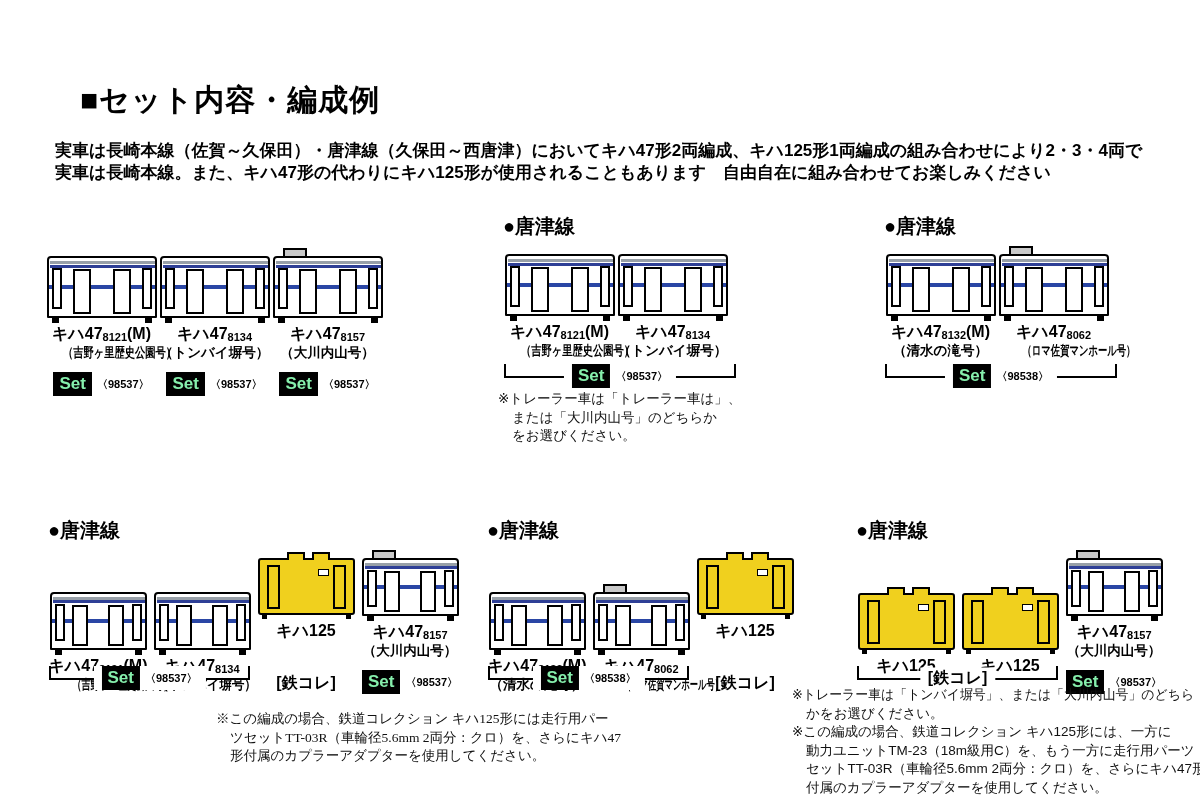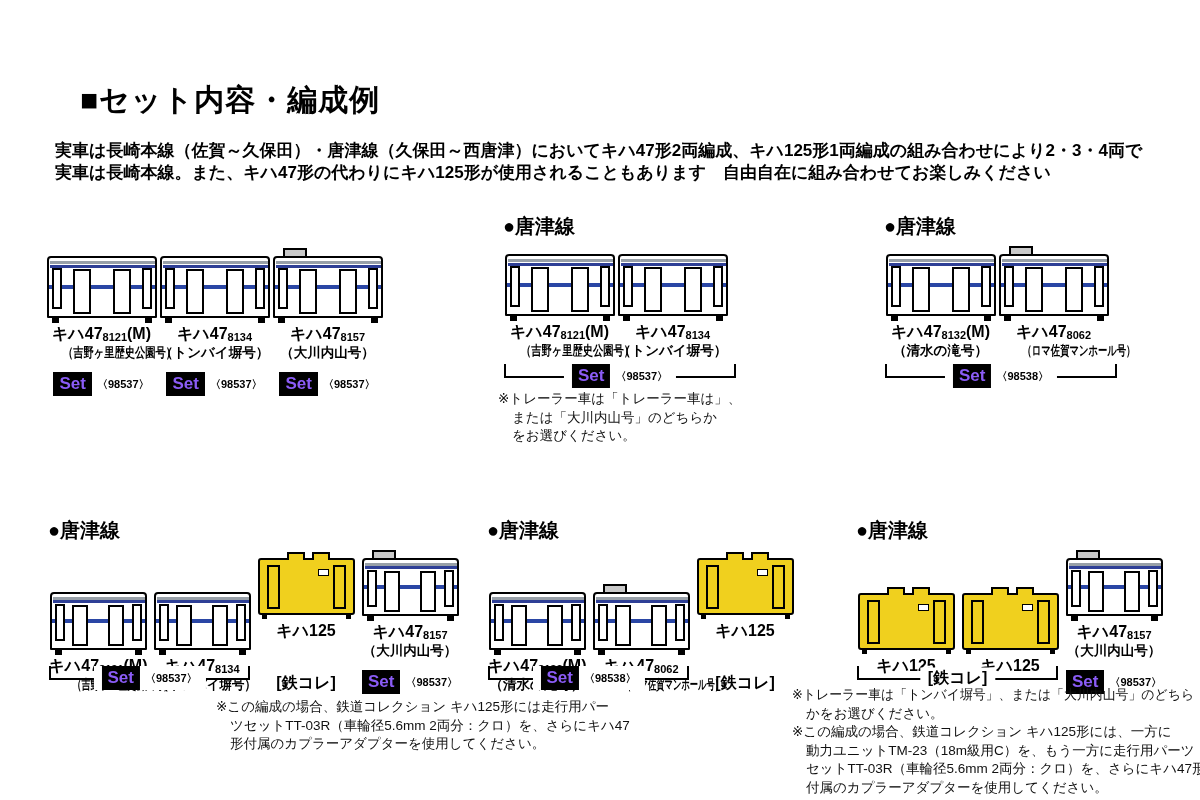--- a/index.html
+++ b/index.html
@@ -47,21 +47,21 @@
   .ydr{position:absolute;box-sizing:border-box;top:5px;bottom:4px;width:13px;background:#f0d01e;border:2px solid #000;}
   .yl{left:7px;} .yr{right:7px;}
   .ywin{position:absolute;right:24px;top:9px;width:9px;height:5px;background:#fff;border:1px solid #000;}
   
   .car-name{margin-top:6px;height:19px;line-height:19px;font-size:16px;font-weight:700;width:100%;text-align:center;}
   .car-name .fit{display:inline-block;white-space:nowrap;transform-origin:center;}
   .num{font-size:11px;position:relative;top:2px;}
   .car-nick{height:19px;line-height:19px;font-size:13.5px;font-weight:700;width:100%;text-align:center;}
   .car-nick .fit{display:inline-block;white-space:nowrap;transform-origin:center;}
   .unit-set{margin-top:10px;display:flex;align-items:center;gap:5px;}
-  .set-badge{background:#000;color:#8b5cf6;font-weight:800;font-size:17px;line-height:22px;padding:1px 6px;}
+  .set-badge{background:#000;color:#86efac;font-weight:800;font-size:17px;line-height:22px;padding:1px 6px;}
   .set-code{font-size:11px;font-weight:600;white-space:nowrap;}
   .tetsu{margin-top:14px;font-size:16px;font-weight:600;text-align:center;white-space:nowrap;}
   
   .bracket{position:absolute;height:14px;border-left:2px solid #000;border-right:2px solid #000;border-bottom:2px solid #000;box-sizing:border-box;}
   .bracket-label{position:absolute;left:50%;top:100%;transform:translate(-50%,-50%);background:#fff;
                  padding:0 8px;display:flex;align-items:center;gap:5px;white-space:nowrap;}
   .bracket-label .plain{font-size:16px;font-weight:600;}
   
   .note{position:absolute;font-size:13.5px;font-weight:500;line-height:18.5px;color:#111;}
   .note .nl{white-space:nowrap;}
@@ -245,21 +245,21 @@
           <span class="set-code">〈98537〉</span>
         </div>
     </div>
   </div>
   <div class="bracket" style="left:1px;top:148px;width:201px;">
     <div class="bracket-label">
         <span class="set-badge">Set</span>
         <span class="set-code">〈98537〉</span>
       </div>
   </div>
-  <div class="note" style="left:168px;top:180px;width:430px;">
+  <div class="note" style="left:168px;top:192px;width:430px;font-family:Liberation Serif, serif;">
     <div class="nl"><span class="fit">※この編成の場合、鉄道コレクション キハ125形には走行用パー</span></div>
     <div class="nl ind"><span class="fit">ツセットTT-03R（車輪径5.6mm 2両分：クロ）を、さらにキハ47</span></div>
     <div class="nl ind"><span class="fit">形付属のカプラーアダプターを使用してください。</span></div>
   </div>
 </div>
 
 <div class="group size-sm" style="left:487px;top:518px;">
   <div class="g-head">●唐津線</div>
   <div class="cars">
     <div class="unit">

